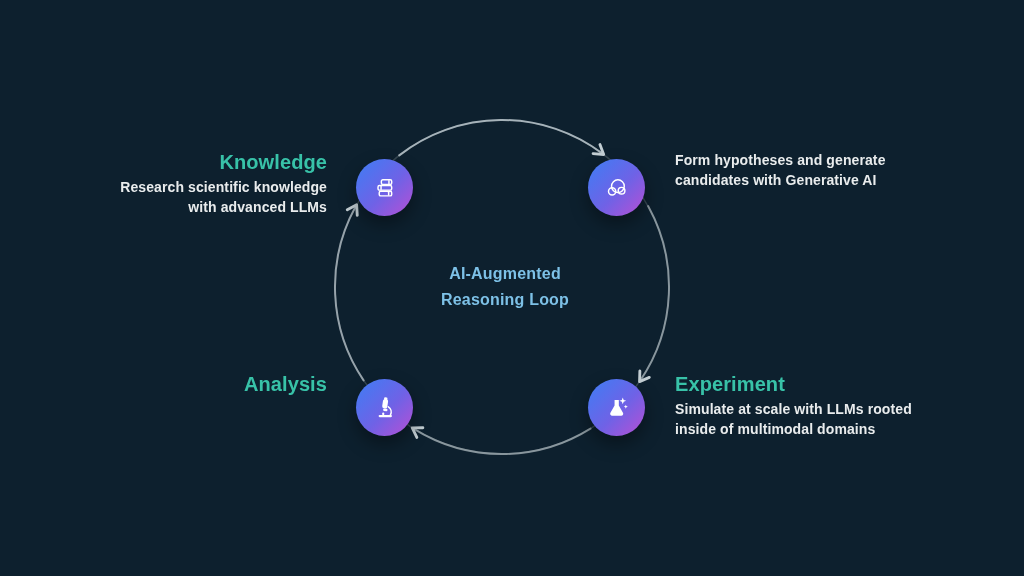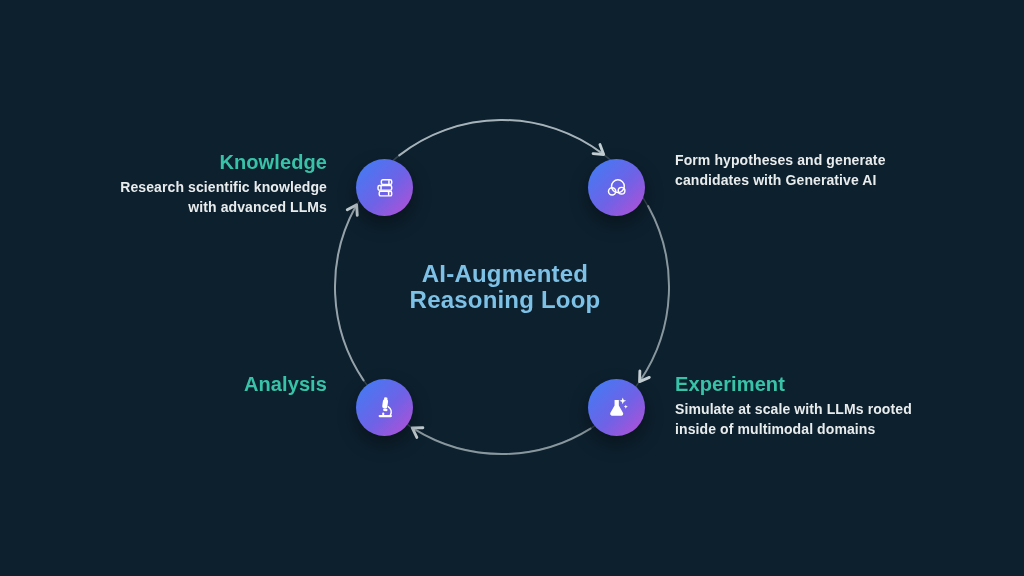--- a/index.html
+++ b/index.html
@@ -13,21 +13,21 @@
   .stage { position: absolute; inset: 0; }
 
   .ring-svg { position: absolute; left: 0; top: 0; }
 
   .center-label {
     position: absolute;
     left: 505px; top: 287px;
     transform: translate(-50%, -50%);
     text-align: center;
     color: #7dc1e7;
-    font-size: 24px;
+    font-size: 16px;
     font-weight: 700;
     line-height: 26px;
     letter-spacing: 0.2px;
     white-space: nowrap;
   }
 
   .icon-circle {
     position: absolute;
     width: 57px; height: 57px;
     border-radius: 50%;

